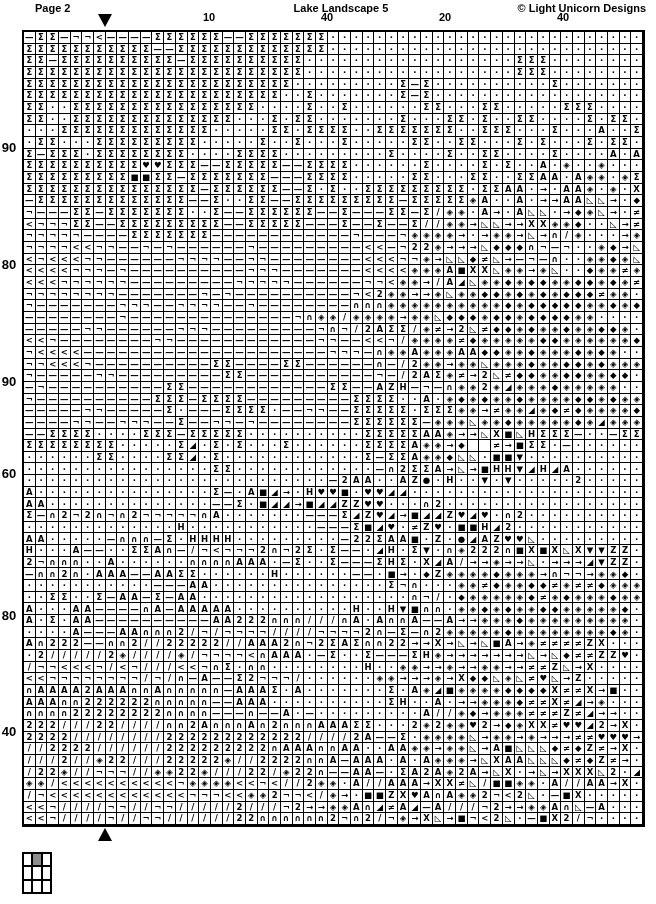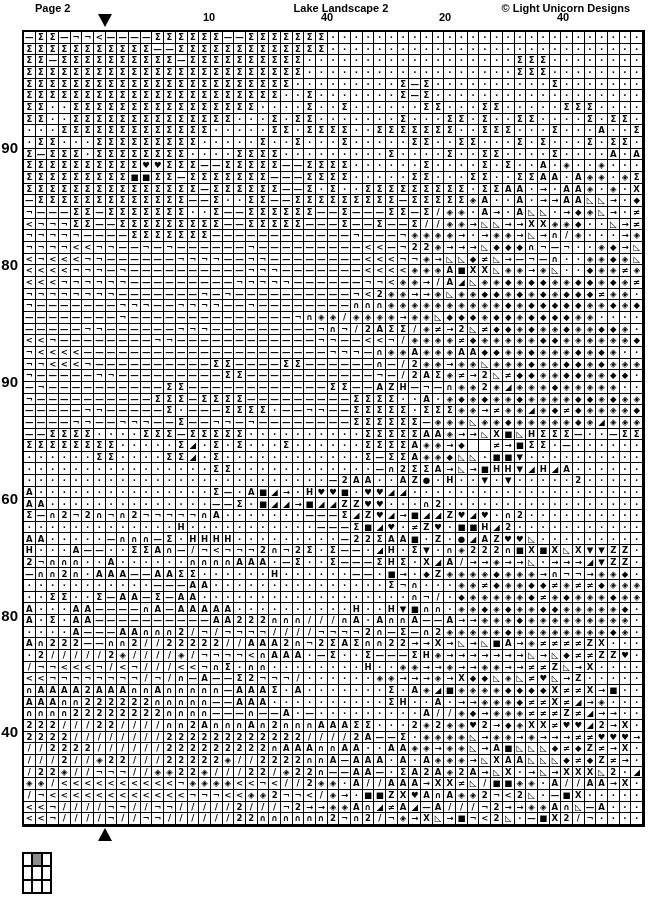--- a/index.html
+++ b/index.html
@@ -4,57 +4,57 @@
 <style>
   html,body{margin:0;padding:0;}
   body{
     width:656px;height:904px;position:relative;background:#ffffff;
     font-family:"Liberation Sans",sans-serif;color:#000;
     overflow:hidden;
   }
   .hdr{position:absolute;top:2px;font-size:11px;font-weight:bold;white-space:nowrap;}
   #page-label{left:35px;}
   #title{left:341px;transform:translateX(-50%);}
-  #copyright{right:26px;}
+  #copyright{right:10px;}
   .col-label{position:absolute;top:11px;font-size:11px;font-weight:bold;transform:translateX(-50%);}
-  .row-label{position:absolute;left:0;width:18px;text-align:right;font-size:15px;font-weight:bold;transform:translateY(-50%);}
+  .row-label{position:absolute;left:0;width:18px;text-align:center;font-size:13px;font-weight:bold;transform:translateY(-50%);}
   #pattern-grid{
     position:absolute;border:2px solid #000;box-sizing:border-box;
     display:grid;background:#fff;
   }
   .cell{
     border-right:1px solid #000;border-bottom:1px solid #000;
     box-sizing:border-box;display:flex;align-items:center;justify-content:center;
     font-family:"DejaVu Sans",sans-serif;font-size:8.5px;font-weight:bold;
     line-height:1;overflow:hidden;color:#000;
   }
   .tri{position:absolute;width:0;height:0;}
   #tri-top{border-left:7px solid transparent;border-right:7px solid transparent;border-top:13px solid #000;}
   #tri-bottom{border-left:7px solid transparent;border-right:7px solid transparent;border-bottom:13px solid #000;}
   #page-map{position:absolute;border:1.5px solid #000;display:grid;background:#fff;}
   .pm-cell{border:1px solid #000;box-sizing:border-box;}
 </style>
 </head>
 <body>
 
 <div class="hdr" id="page-label">Page 2</div>
-<div class="hdr" id="title">Lake Landscape 2</div>
+<div class="hdr" id="title">Lake Landscape 5</div>
 <div class="hdr" id="copyright">© Light Unicorn Designs</div>
 
 <div id="col-labels">
     <div class="col-label" style="left: 209px;">10</div>
     <div class="col-label" style="left: 327px;">40</div>
     <div class="col-label" style="left: 445px;">20</div>
     <div class="col-label" style="left: 563px;">40</div>
   </div>
 <div id="row-labels">
     <div class="row-label" style="top: 147px;">90</div>
     <div class="row-label" style="top: 264px;">80</div>
     <div class="row-label" style="top: 381px;">90</div>
-    <div class="row-label" style="top: 498px;">60</div>
+    <div class="row-label" style="top: 473px;">60</div>
     <div class="row-label" style="top: 615px;">80</div>
     <div class="row-label" style="top: 731px;">40</div>
   </div>
 
 <div class="tri" id="tri-top" style="left: 98px; top: 14px;"></div>
 <div class="tri" id="tri-bottom" style="left: 98px; top: 828px;"></div>
 
 <div id="pattern-grid" style="left: 22px; top: 30px; width: 623px; height: 797px; grid-template-columns: repeat(53, 1fr); grid-template-rows: repeat(68, 1fr);">
     <div class="cell">—</div>
     <div class="cell">Σ</div>

